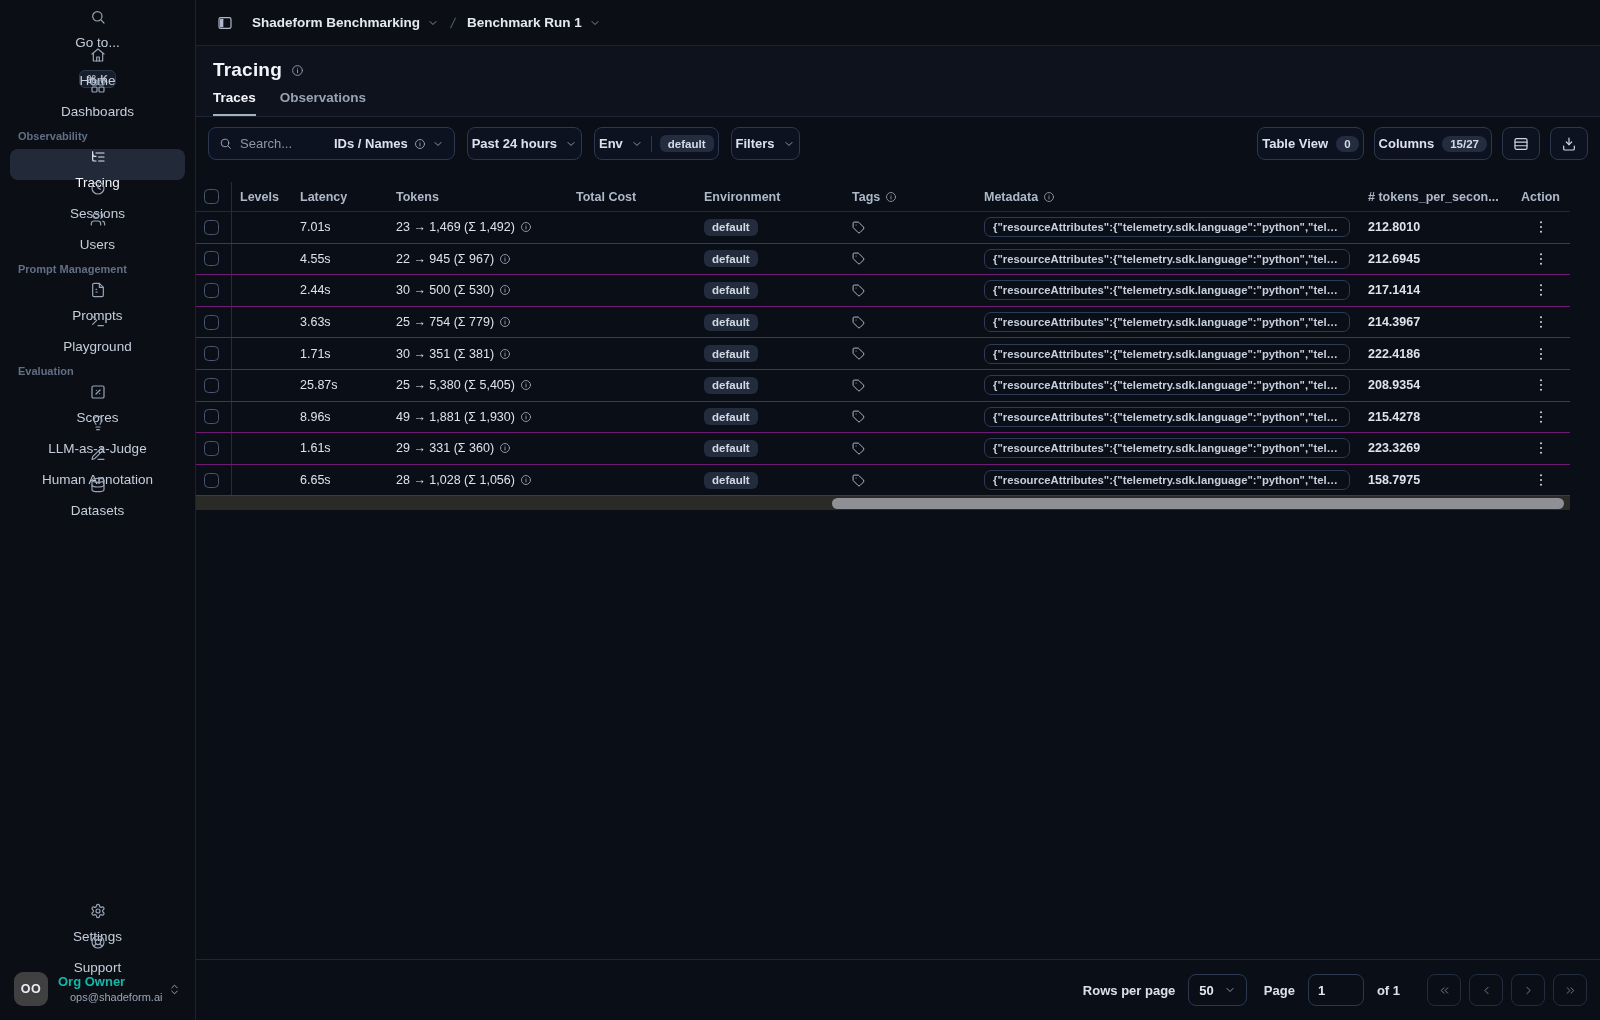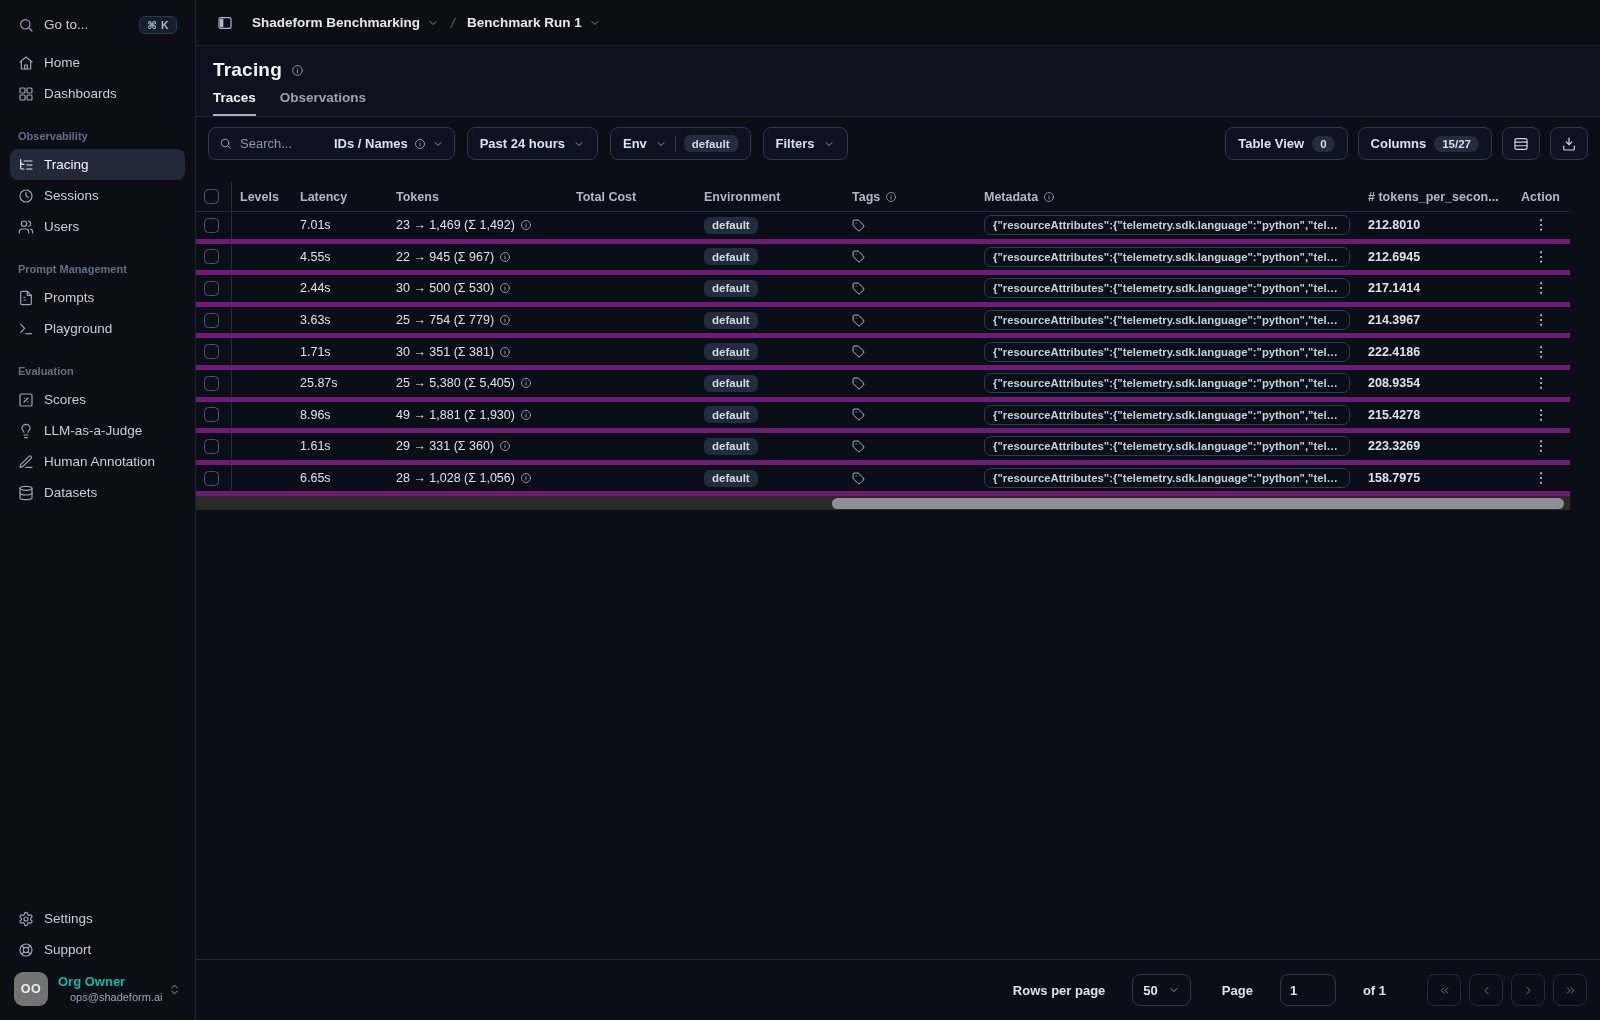--- a/index.html
+++ b/index.html
@@ -16,31 +16,31 @@
   svg.ic.sm{width:13px;height:13px;}
   svg.ic.xs{width:12px;height:12px;}
 
   
   .sidebar{width:196px;flex:none;background:var(--bg-sb);border-right:1px solid var(--border-soft);display:flex;flex-direction:column;}
   .sb-brand{height:46px;flex:none;display:flex;align-items:center;gap:7px;padding:0 14px;border-bottom:1px solid var(--border-soft);}
   .sb-brand .logo{color:#6e7a8c;}
   .brand-name{font-size:14.5px;font-weight:700;color:#eef1f6;letter-spacing:.2px;}
   .brand-ver{font-size:10.5px;font-weight:700;color:#8b96a9;letter-spacing:.3px;}
   .sb-body{flex:1;display:flex;flex-direction:column;padding:9px 10px 10px;overflow:hidden;}
-  .sb-item{display:flex;align-items:center;gap:10px;height:31px;padding:0 8px;border-radius:8px;color:var(--txt-2);font-size:13.5px;font-weight:500;cursor:pointer;}
+  .sb-item{display:flex;align-items:center;gap:10px;height:31px;padding:0 8px;border-radius:8px;color:var(--txt-2);font-size:13.5px;font-weight:500;cursor:pointer;flex-direction:column;}
   .sb-item svg{color:#98a3b5;}
   .sb-item.active{background:var(--active-bg);color:#f3f6fa;}
   .sb-item.active svg{color:#dfe5ee;}
   .sb-item .grow{flex:1;}
   .kbd{border:1px solid #2c3850;background:#161d2b;border-radius:6px;padding:2px 7px;font-size:10.5px;font-weight:700;color:#aeb8c8;letter-spacing:.5px;}
   .sb-section{font-size:11px;font-weight:600;color:var(--muted-2);margin:21px 8px 7px;}
   .sb-gap{height:7px;}
   .sb-spacer{flex:1;}
   .sb-org{display:flex;align-items:center;gap:10px;padding:7px 4px 4px;}
-  .avatar{width:34px;height:34px;border-radius:9px;background:#737373;display:grid;place-items:center;font-size:12.5px;font-weight:700;color:#e8edf4;letter-spacing:.5px;flex:none;}
+  .avatar{width:34px;height:34px;border-radius:9px;background:#404040;display:grid;place-items:center;font-size:12.5px;font-weight:700;color:#e8edf4;letter-spacing:.5px;flex:none;}
   .org-meta{flex:1;min-width:0;}
   .org-name{font-size:13px;font-weight:700;color:#14b8a6;line-height:1.25;}
   .org-email{font-size:11px;color:#9aa5b6;line-height:1.3;margin-left:12px;}
   .org-caret{color:#9aa5b6;}
 
   
   .main{flex:1;display:flex;flex-direction:column;min-width:0;}
   .topbar{height:46px;flex:none;display:flex;align-items:center;gap:12px;padding:0 14px;border-bottom:1px solid var(--border-soft);background:var(--bg-sb);}
   .panel-btn{display:grid;place-items:center;width:30px;height:30px;border-radius:7px;color:#aeb8c8;cursor:pointer;}
   .crumb{display:flex;align-items:center;gap:7px;font-size:13.5px;font-weight:600;color:#e4e9f1;cursor:pointer;}
@@ -52,36 +52,36 @@
   .page-title{font-size:19px;font-weight:700;color:#f2f5fa;letter-spacing:.2px;}
   .title-row svg{color:#8b96a9;}
   .tabs{display:flex;gap:24px;margin-top:9px;}
   .tab{font-size:13.5px;font-weight:600;color:#97a2b4;padding-bottom:9px;border-bottom:2px solid transparent;cursor:pointer;}
   .tab.active{color:#f4f6fa;border-bottom-color:#a7b0c0;}
 
   .content{flex:1;display:flex;flex-direction:column;background:var(--bg);min-height:0;}
   .toolbar{display:flex;align-items:center;justify-content:space-between;padding:10px 12px;}
   .tb-left,.tb-right{display:flex;align-items:center;gap:12px;}
   .tb-right{gap:10px;}
-  .control{height:33px;display:flex;align-items:center;gap:8px;border:1px solid var(--ctrl-border);background:var(--ctrl-bg);border-radius:8px;padding:0 12px;font-size:13px;font-weight:600;color:#dce2ec;cursor:pointer;}
+  .control{height:33px;display:flex;align-items:center;gap:8px;border:1px solid var(--ctrl-border);background:var(--ctrl-bg);border-radius:8px;padding:0 4px;font-size:13px;font-weight:600;color:#dce2ec;cursor:pointer;}
   .control svg{color:#9aa5b6;}
   .search-box{padding:0 10px;cursor:text;}
   .search-box input{background:transparent;border:0;outline:none;color:#e6eaf1;font-size:13px;width:86px;}
   .search-box input::placeholder{color:#8d97a9;}
   .search-mode{display:flex;align-items:center;gap:6px;font-size:13px;font-weight:600;color:#dce2ec;cursor:pointer;}
   .vdiv{width:1px;height:16px;background:#2b3850;}
   .badge{background:var(--badge-bg);border-radius:6px;padding:2.5px 8px;font-size:11.5px;font-weight:600;color:#d5dbe6;}
   .badge.round{border-radius:999px;padding:2px 8px;}
   .iconbtn{width:38px;height:33px;display:grid;place-items:center;border:1px solid var(--ctrl-border);background:var(--ctrl-bg);border-radius:8px;color:#cdd5e1;cursor:pointer;}
 
   
   .table{width:1374px;margin-top:12px;}
   .thead,.tr{display:flex;align-items:center;}
   .thead{height:30px;border-bottom:1px solid #202a3c;font-size:12.5px;font-weight:600;color:#adb8c8;}
-  .tr{height:31.6px;border-bottom:5px solid #701a75;font-size:12.5px;color:#dde3ed;cursor:pointer;}
+  .tr{height:31.6px;border-bottom:1px solid #701a75;font-size:12.5px;color:#dde3ed;cursor:pointer;}
   .td,.th{padding-left:8px;display:flex;align-items:center;gap:5px;min-width:0;}
   .c-check{width:36px;flex:none;align-self:stretch;border-right:1px solid #232d40;display:flex;align-items:center;}
   .c-levels{width:60px;flex:none;}
   .c-latency{width:96px;flex:none;}
   .c-tokens{width:180px;flex:none;}
   .c-cost{width:128px;flex:none;}
   .c-env{width:148px;flex:none;}
   .c-tags{width:132px;flex:none;}
   .c-meta{width:384px;flex:none;}
   .c-tps{width:153px;flex:none;font-weight:600;}
@@ -93,21 +93,21 @@
   .tag-ic{color:#b4bdcb;}
   .meta-chip{max-width:366px;border:1px solid var(--chip-border);border-radius:7px;padding:3px 8px;font-size:11.3px;font-weight:600;color:#c7cfdd;white-space:nowrap;overflow:hidden;text-overflow:ellipsis;}
   .dots-btn{display:grid;place-items:center;width:26px;height:26px;border-radius:6px;color:#d2d9e3;cursor:pointer;}
 
   .hscroll{position:relative;width:1374px;height:14px;background:var(--track);}
   .hthumb{position:absolute;top:1.5px;bottom:1.5px;left:636px;width:732px;background:var(--thumb);border-radius:7px;cursor:grab;}
 
   .void{flex:1;}
 
   
-  .pagefoot{height:61px;flex:none;border-top:1px solid var(--border);display:flex;align-items:center;justify-content:flex-end;gap:27px;padding:0 13px;font-size:13px;font-weight:700;color:#dbe1ea;}
+  .pagefoot{height:61px;flex:none;border-top:1px solid var(--border);display:flex;align-items:center;justify-content:flex-end;gap:13px;padding:0 13px;font-size:13px;font-weight:700;color:#dbe1ea;}
   .foot-select{height:32px;display:flex;align-items:center;gap:10px;border:1px solid var(--ctrl-border);background:transparent;border-radius:8px;padding:0 10px;font-size:13px;font-weight:700;color:#e2e7ef;cursor:pointer;}
   .foot-select svg{color:#9aa5b6;}
   .page-input{width:56px;height:32px;border:1px solid var(--ctrl-border);background:transparent;border-radius:8px;color:#e2e7ef;font-size:13px;font-weight:700;padding:0 9px;outline:none;}
   .pager{display:flex;gap:8px;margin-left:14px;}
   .pager-btn{width:34px;height:32px;display:grid;place-items:center;border:1px solid #232c3e;border-radius:8px;color:#717d91;font-size:15px;cursor:pointer;}
   .ml4{margin-left:4px;}
 </style>
 </head>
 <body>
 

